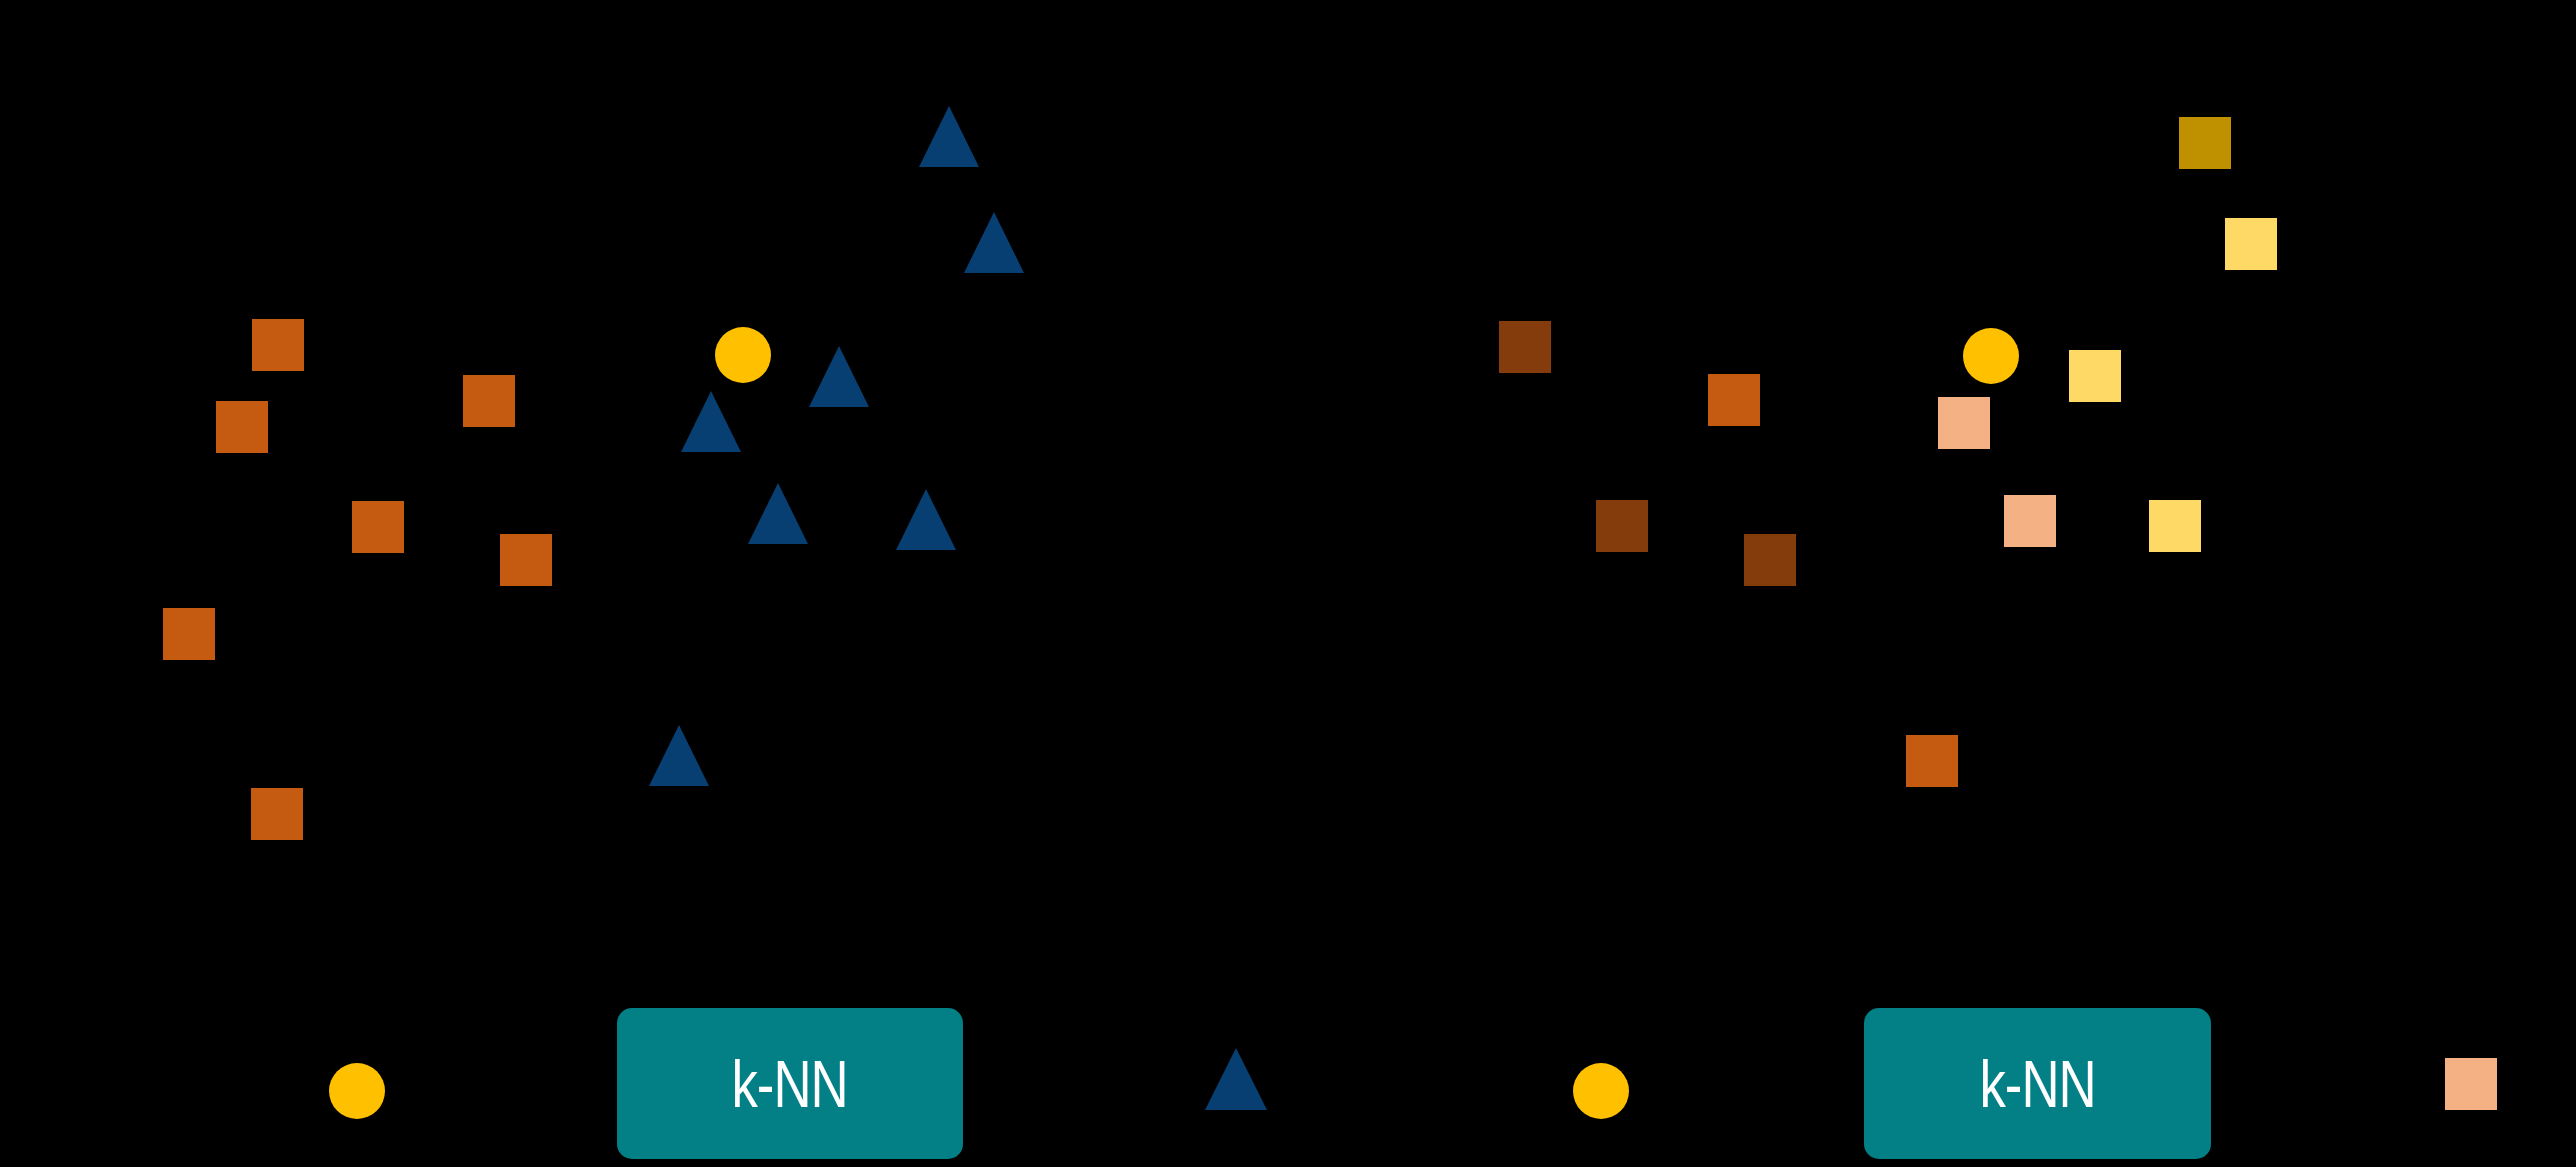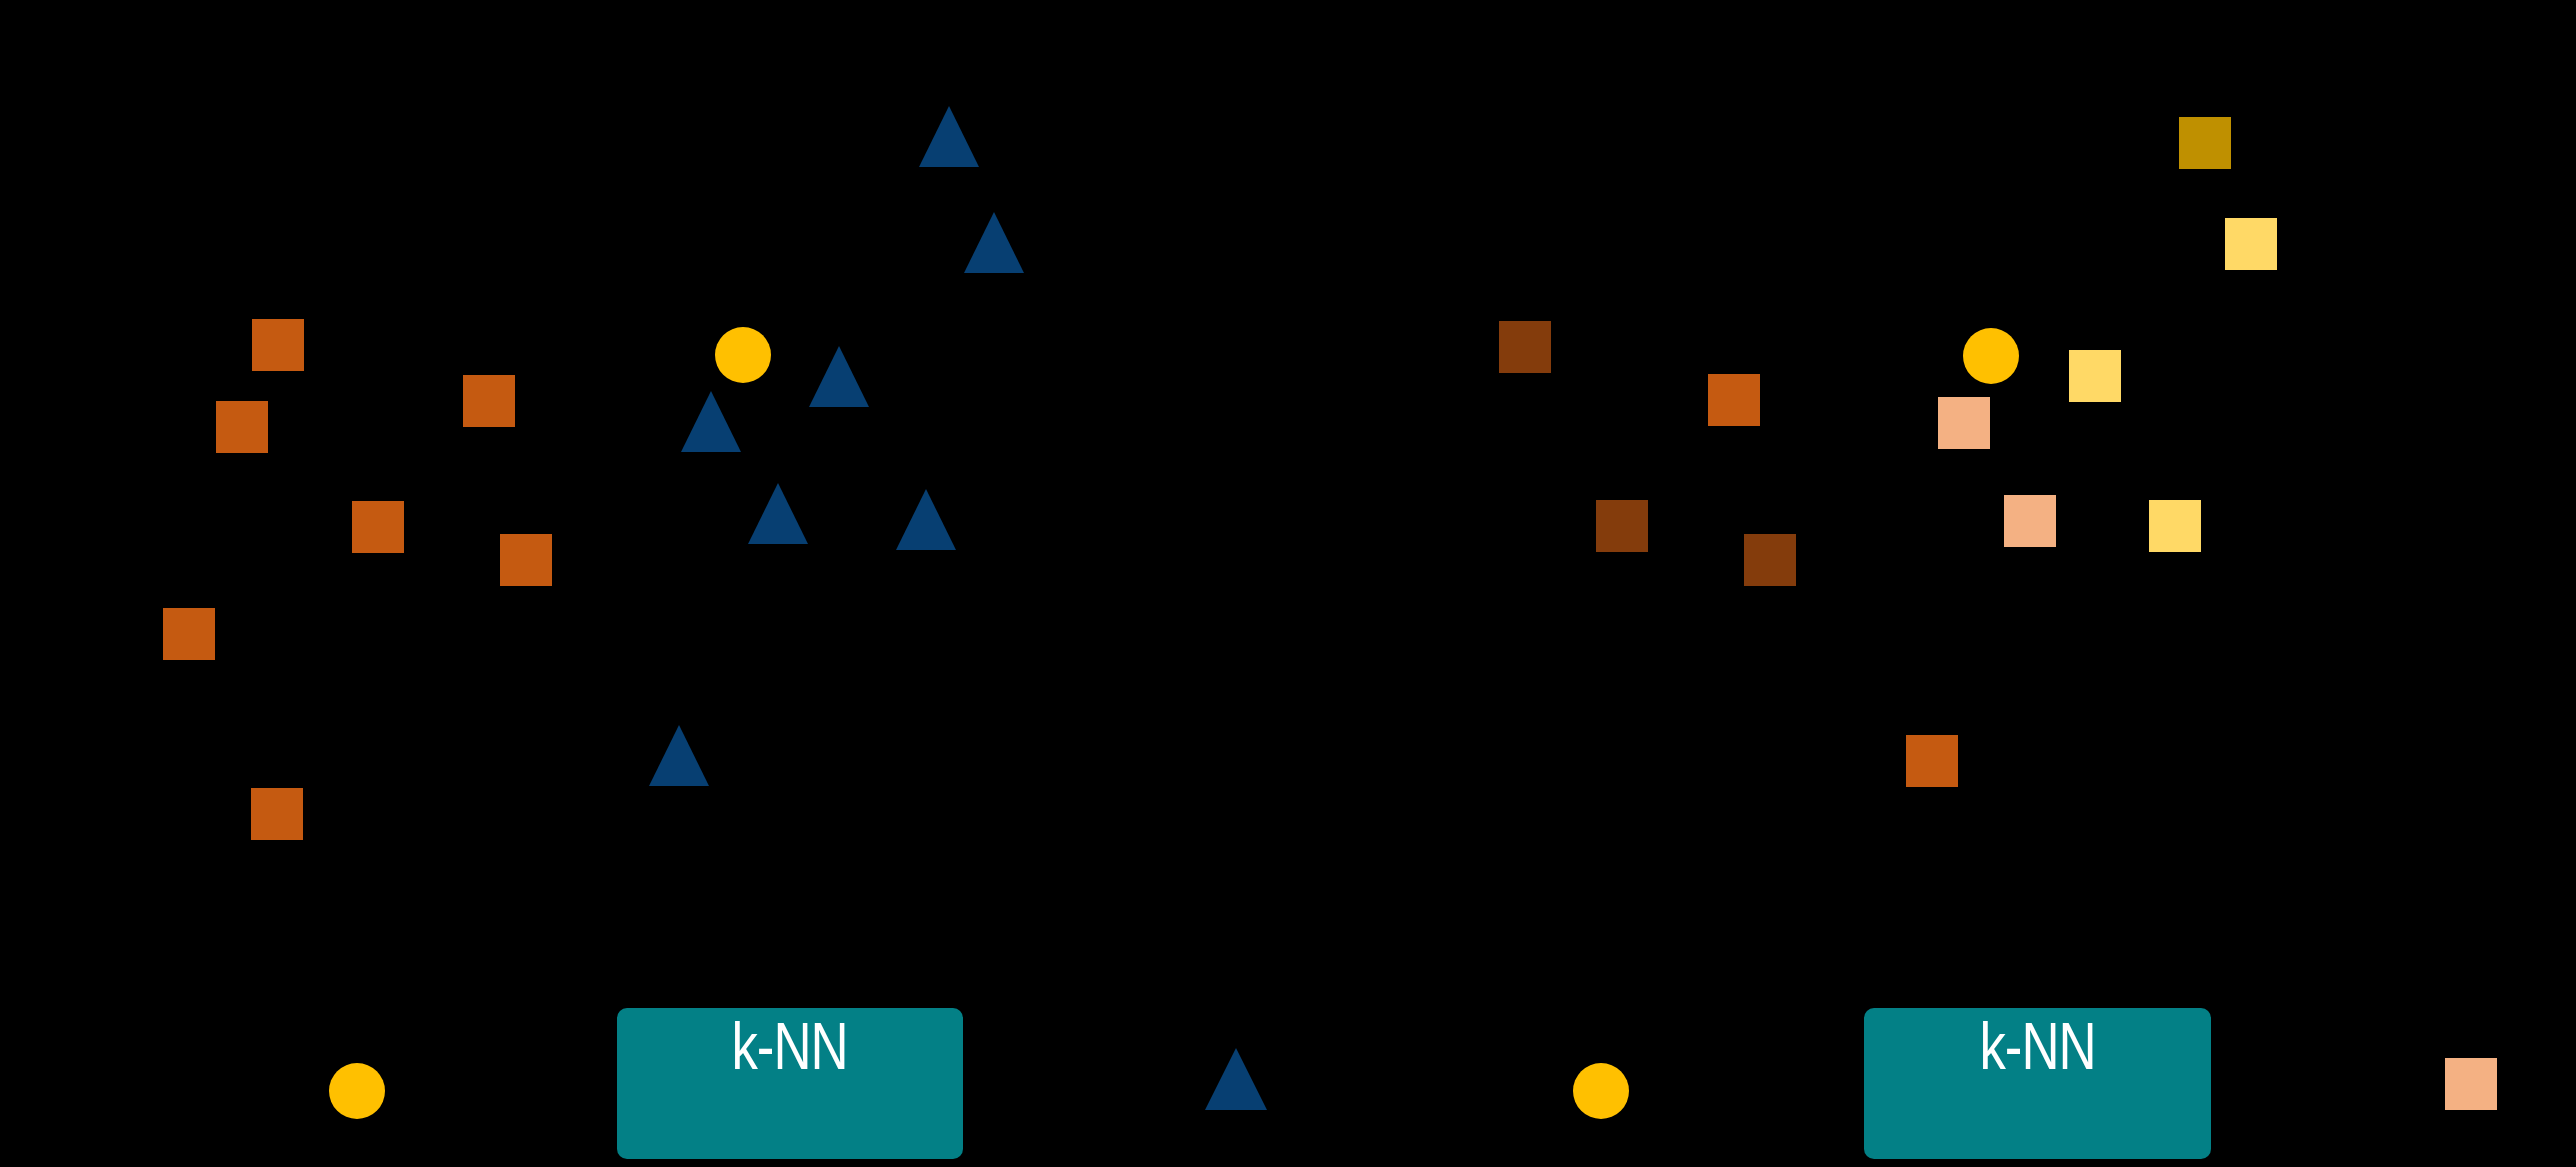--- a/index.html
+++ b/index.html
@@ -2,21 +2,21 @@
 <html style="font-size:10.2px"><head>
 <meta charset="utf-8">
 <style>
   html,body{margin:0;padding:0;background:#000;}
   body{width:2576px;height:1168px;overflow:hidden;font-family:"Liberation Sans",sans-serif;}
   #canvas{position:relative;width:2576px;height:1168px;background:#000;}
   .sq{position:absolute;}
   .circ{position:absolute;border-radius:50%;}
   .tri{position:absolute;width:0;height:0;border-style:solid;border-top-width:0;
        border-left-color:transparent !important;border-right-color:transparent !important;}
-  .knn-box{position:absolute;display:flex;justify-content:center;border-radius:10px;}
+  .knn-box{position:absolute;display:flex;align-items:center;justify-content:center;border-radius:15px;}
   .knn-label{color:#FFFFFF;font-family:"Liberation Sans",sans-serif;font-size:66px;
              letter-spacing:-1.3px;transform:scaleX(0.80);white-space:nowrap;}
 </style>
 </head>
 <body>
 
 <div id="canvas" style="background: rgb(0, 0, 0);">
   <div class="knn-box" id="knn-box-0" style="left: 617px; top: 1008px; width: 346px; height: 151px; background: rgb(3, 128, 134);">
     <span class="knn-label">k-NN</span>
   </div>

